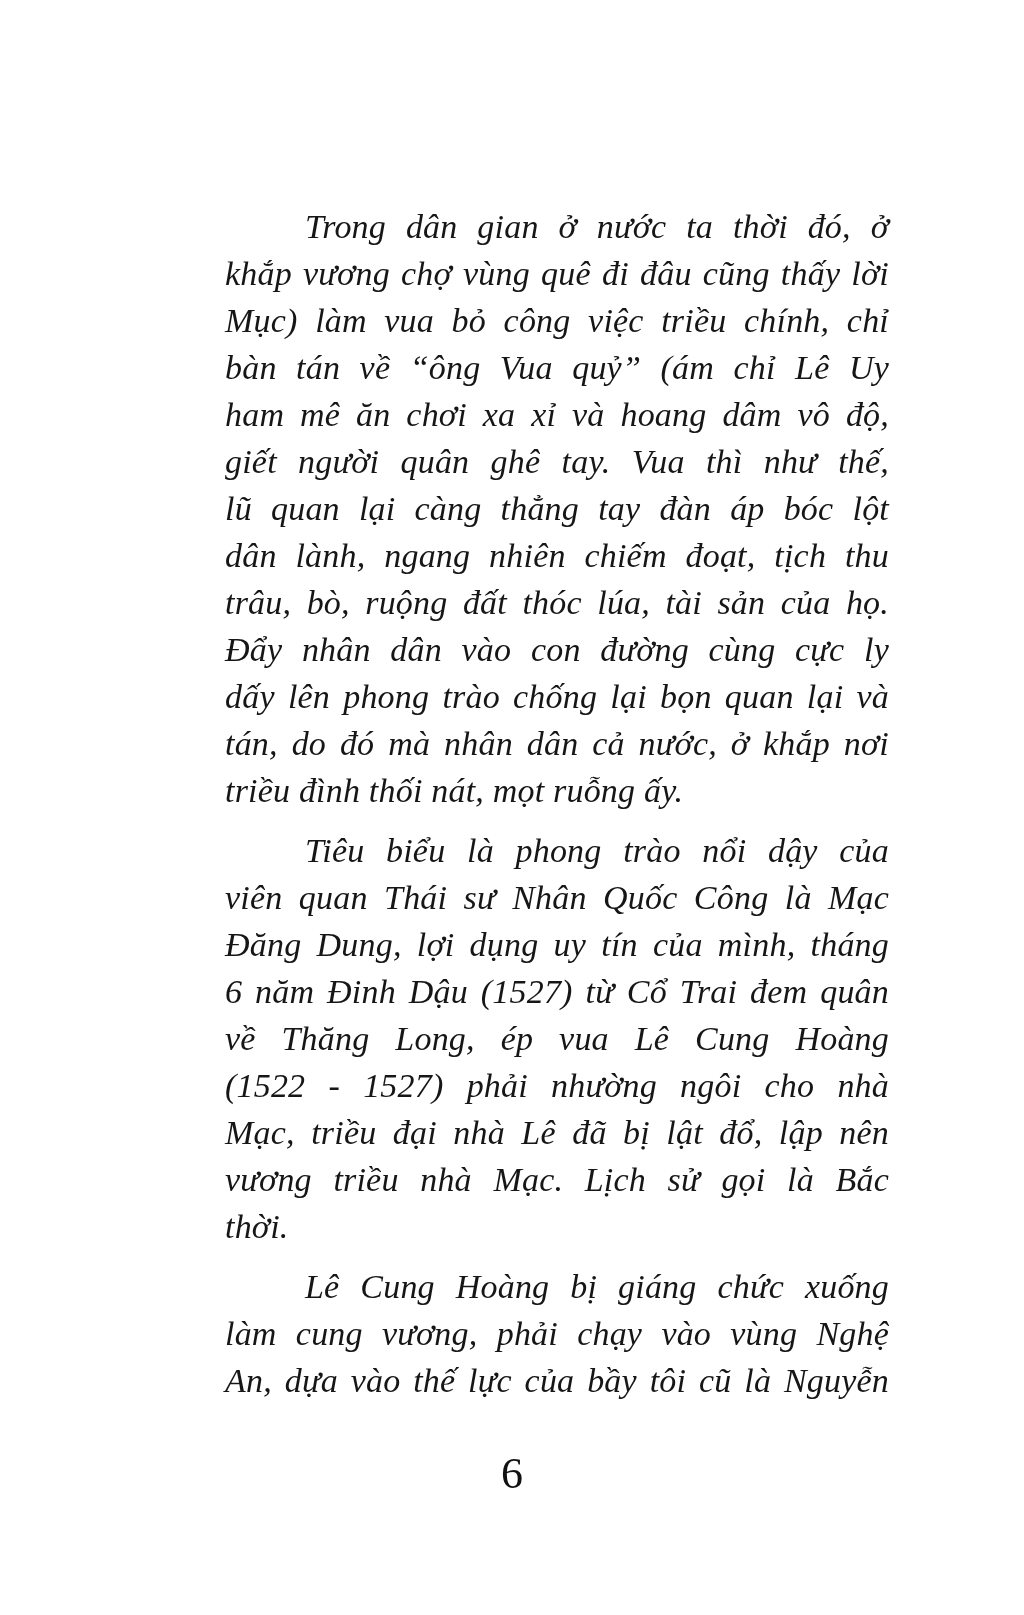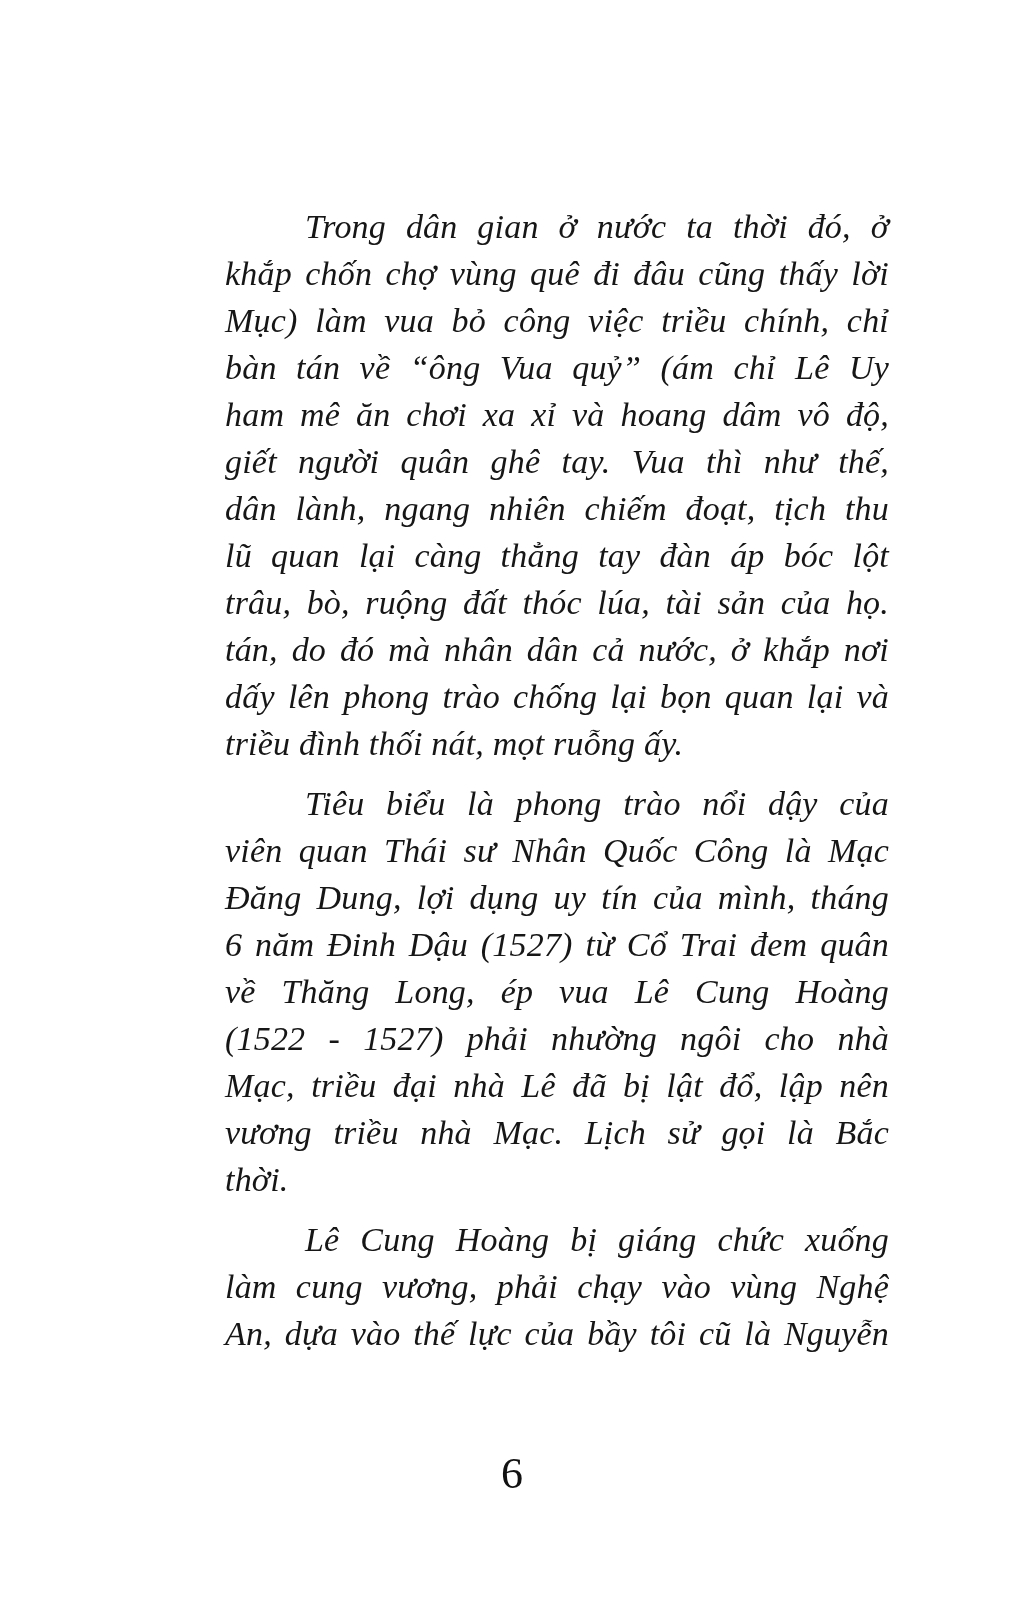--- a/index.html
+++ b/index.html
@@ -59,30 +59,31 @@
   }
 </style>
 </head>
 <body>
 
 <div class="page">
   <div class="text-block">
 
     <div class="para">
       <div class="line indent">Trong dân gian ở nước ta thời đó, ở</div>
-      <div class="line">khắp chốn chợ vùng quê đi đâu cũng thấy lời</div>
+      <div class="line">khắp vương chợ vùng quê đi đâu cũng thấy lời</div>
       <div class="line">Mục) làm vua bỏ công việc triều chính, chỉ</div>
       <div class="line">bàn tán về “ông Vua quỷ” (ám chỉ Lê Uy</div>
       <div class="line">ham mê ăn chơi xa xỉ và hoang dâm vô độ,</div>
       <div class="line">giết người quân ghê tay. Vua thì như thế,</div>
+      <div class="line">lũ quan lại càng thẳng tay đàn áp bóc lột</div>
       <div class="line">dân lành, ngang nhiên chiếm đoạt, tịch thu</div>
-      <div class="line">lũ quan lại càng thẳng tay đàn áp bóc lột</div>
       <div class="line">trâu, bò, ruộng đất thóc lúa, tài sản của họ.</div>
+      <div class="line">Đẩy nhân dân vào con đường cùng cực ly</div>
+      <div class="line">dấy lên phong trào chống lại bọn quan lại và</div>
       <div class="line">tán, do đó mà nhân dân cả nước, ở khắp nơi</div>
-      <div class="line">dấy lên phong trào chống lại bọn quan lại và</div>
       <div class="line last">triều đình thối nát, mọt ruỗng ấy.</div>
     </div>
 
     <div class="para">
       <div class="line indent">Tiêu biểu là phong trào nổi dậy của</div>
       <div class="line">viên quan Thái sư Nhân Quốc Công là Mạc</div>
       <div class="line">Đăng Dung, lợi dụng uy tín của mình, tháng</div>
       <div class="line">6 năm Đinh Dậu (1527) từ Cổ Trai đem quân</div>
       <div class="line">về Thăng Long, ép vua Lê Cung Hoàng</div>
       <div class="line">(1522 - 1527) phải nhường ngôi cho nhà</div>

